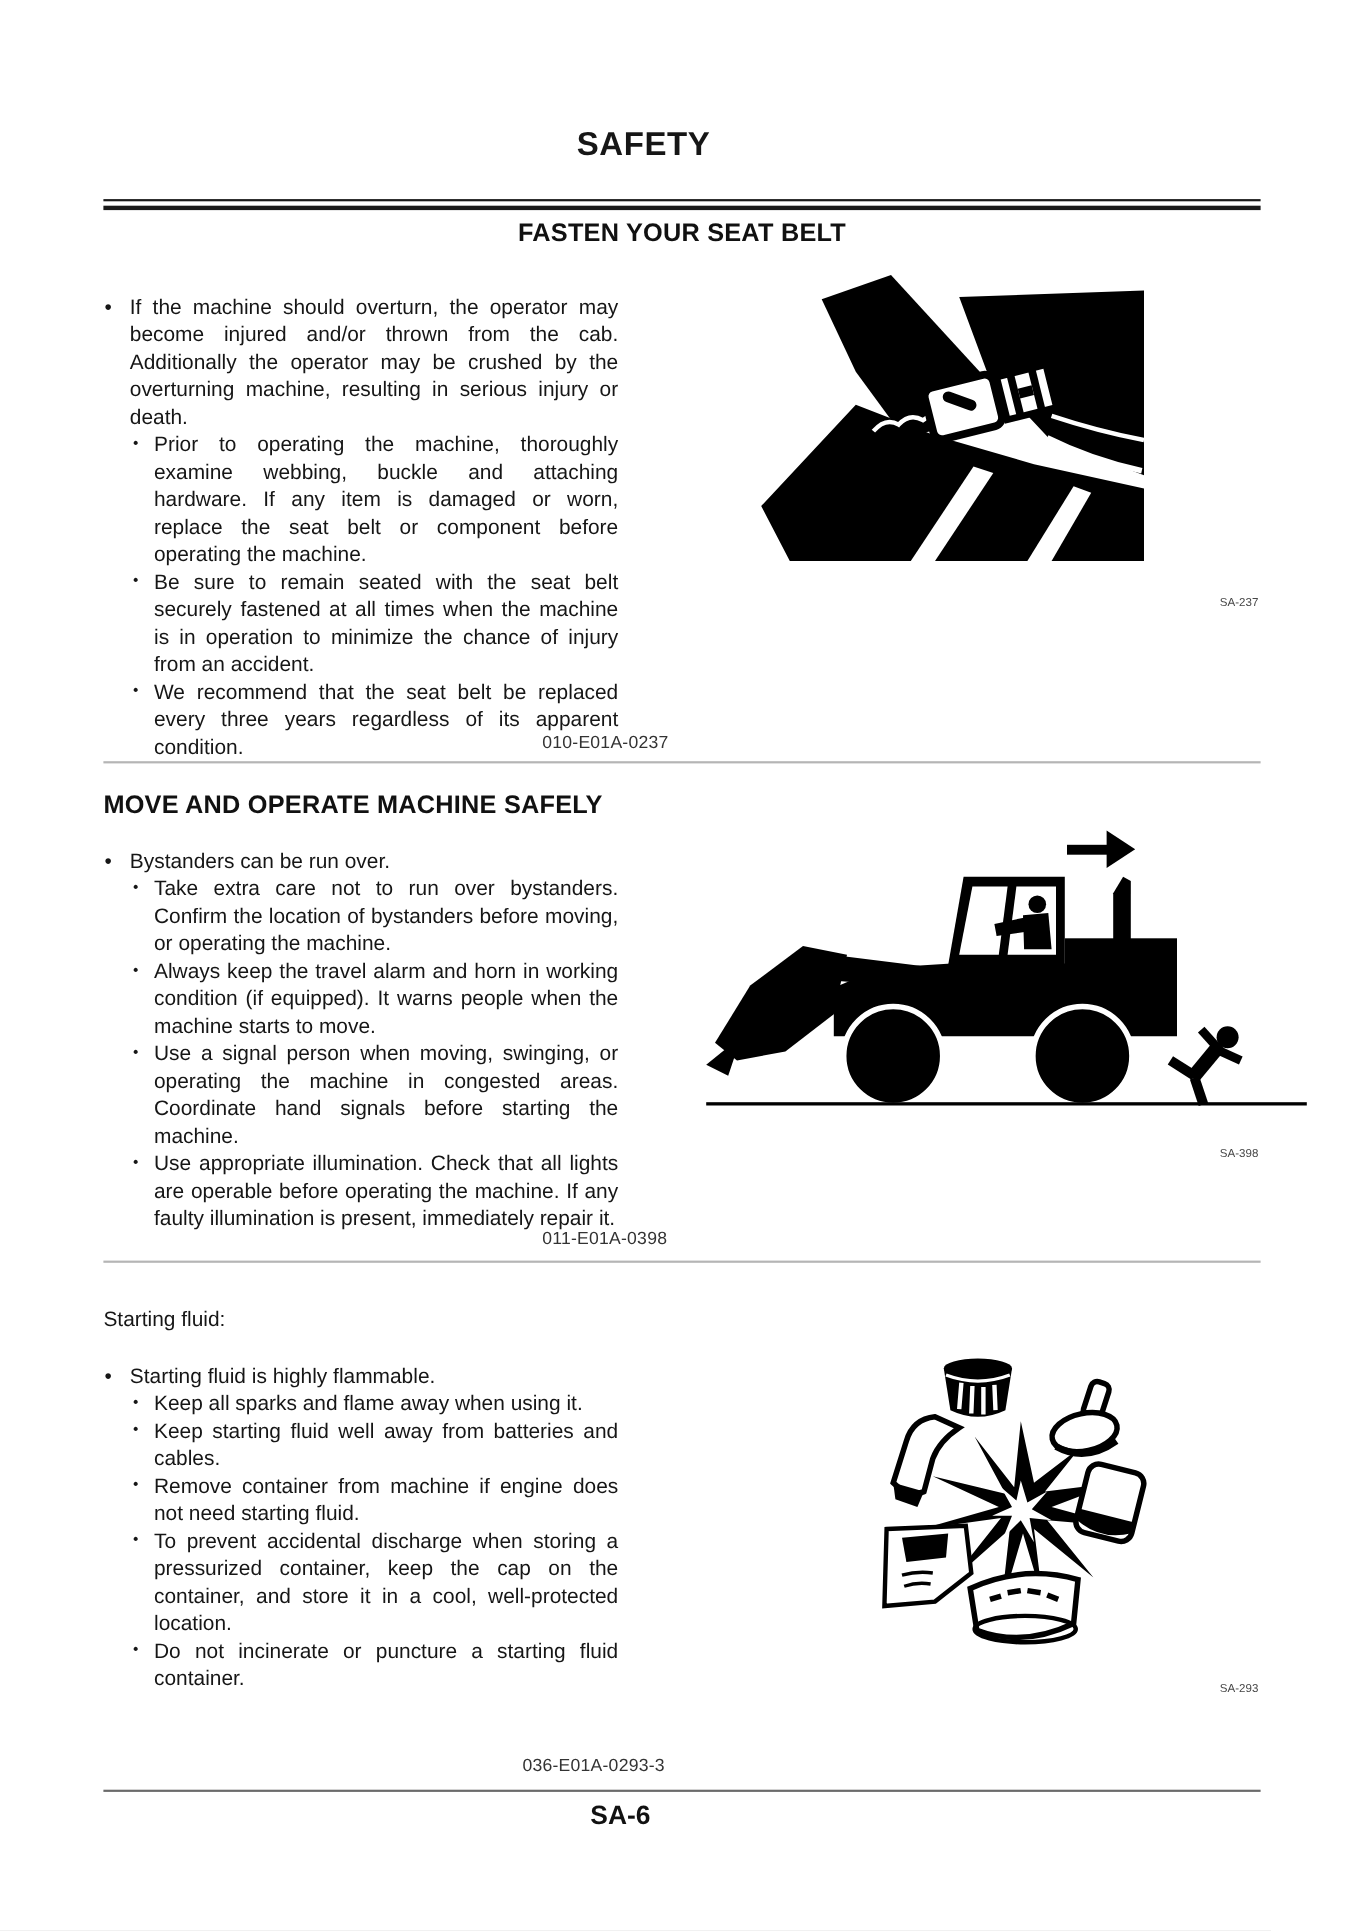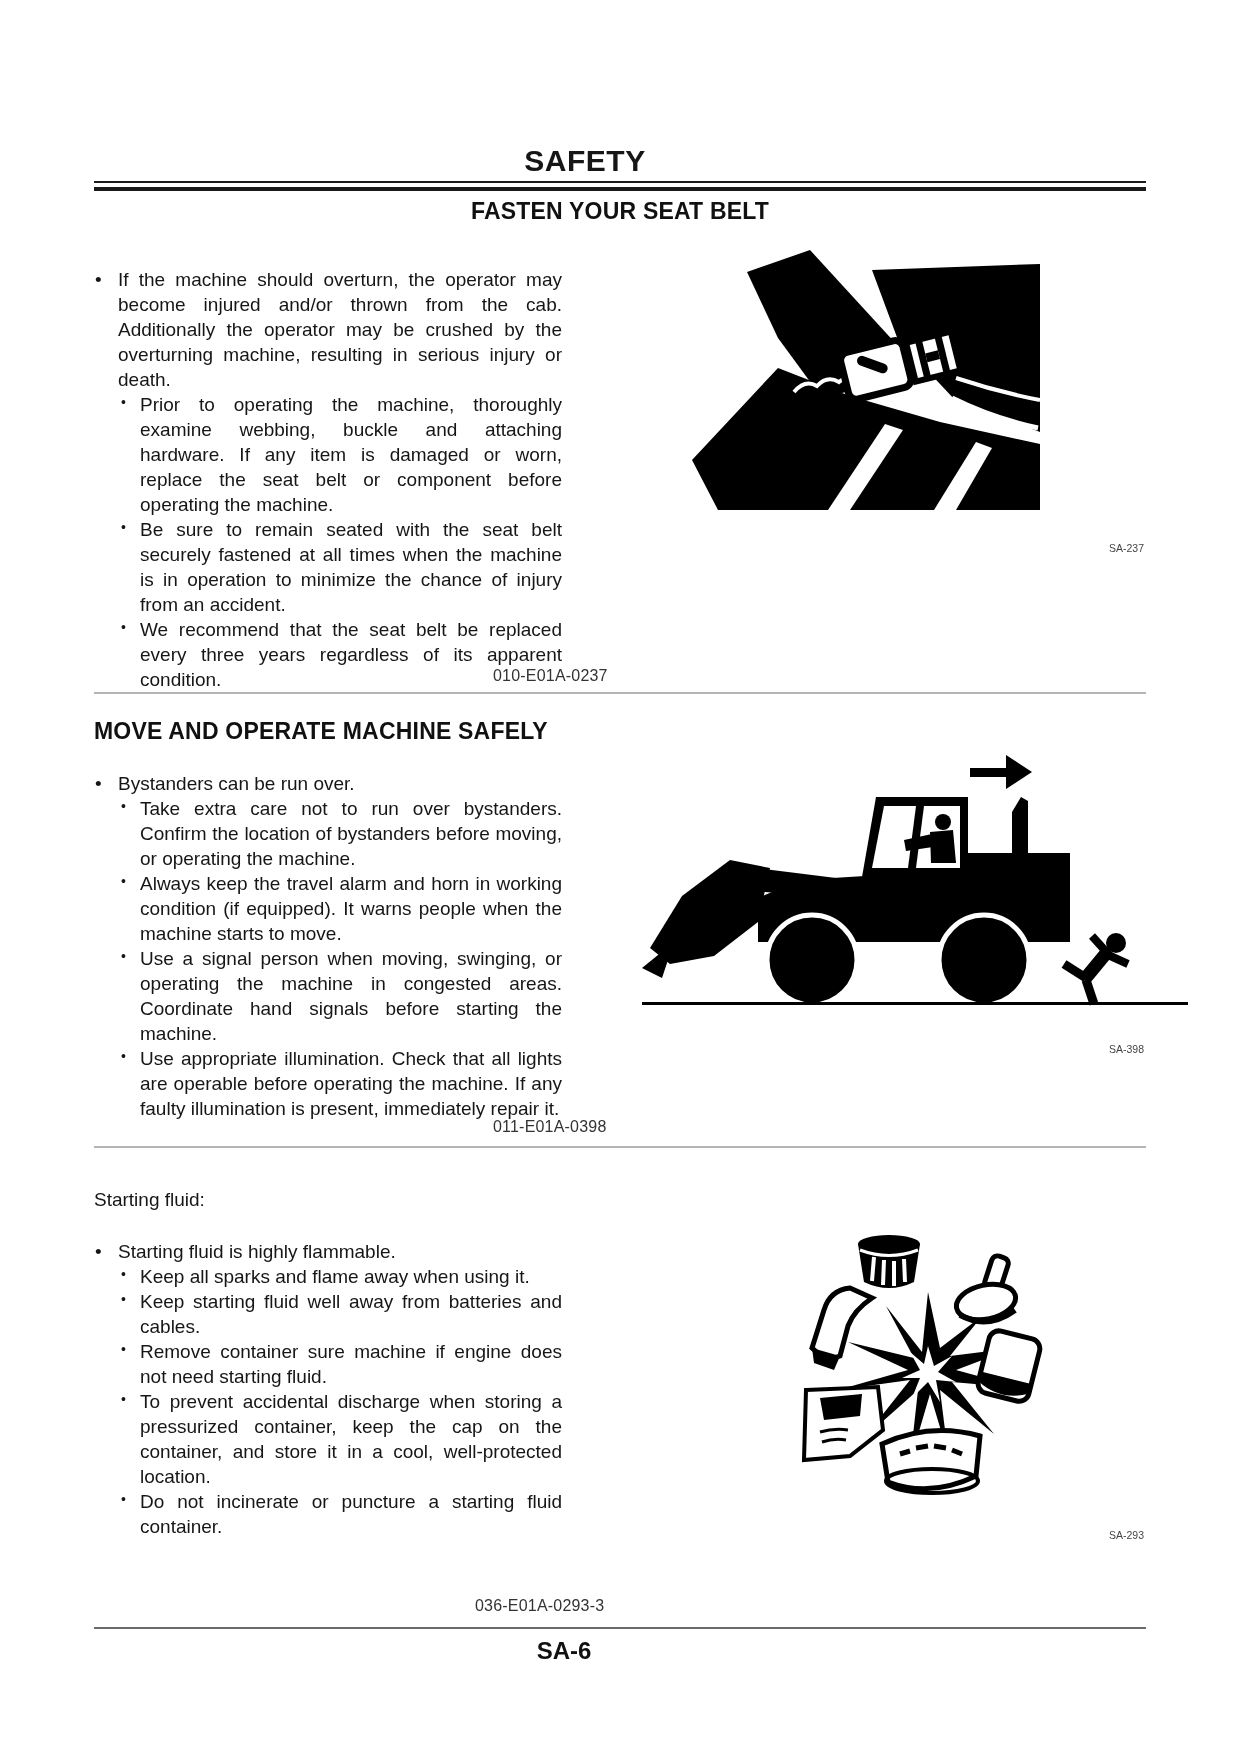--- a/index.html
+++ b/index.html
@@ -2,21 +2,21 @@
 <html><head>
 <meta charset="utf-8">
 <style>
   html,body{margin:0;padding:0;background:#e8e8e8;}
   #page{
     position:relative;width:1240px;height:1755px;margin:0 auto;background:#ffffff;
     font-family:"Liberation Sans",sans-serif;color:#161616;overflow:hidden;
   }
   
   .page-title{
-    position:absolute;top:144px;left:94px;width:1052px;text-align:center;
+    position:absolute;top:115px;left:94px;width:1052px;text-align:center;
     font-size:30px;font-weight:bold;letter-spacing:0.5px;transform:translateX(-35px);
   }
   .title-rule{
     position:absolute;top:181px;left:94px;width:1052px;height:4px;
     border-top:2px solid #1a1a1a;border-bottom:4px solid #1a1a1a;
   }
   
   section{position:absolute;left:94px;width:1052px;}
   #s1{top:190px;height:502px;}
   #s2{top:712px;height:434px;}
@@ -177,21 +177,21 @@
   <div class="divider" id="div2"></div>
 
   <section id="s3">
     <p class="intro">Starting fluid:</p>
 
     <div class="bullets">
 
     <div class="item l1"><span class="marker">•</span><span>Starting fluid is highly flammable.</span></div>
         <div class="item l2"><span class="marker">•</span><span>Keep all sparks and flame away when using it.</span></div>
         <div class="item l2"><span class="marker">•</span><span>Keep starting fluid well away from batteries and cables.</span></div>
-        <div class="item l2"><span class="marker">•</span><span>Remove container sure machine if engine does not need starting fluid.</span></div>
+        <div class="item l2"><span class="marker">•</span><span>Remove container from machine if engine does not need starting fluid.</span></div>
         <div class="item l2"><span class="marker">•</span><span>To prevent accidental discharge when storing a pressurized container, keep the cap on the container, and store it in a cool, well-protected location.</span></div>
         <div class="item l2"><span class="marker">•</span><span>Do not incinerate or puncture a starting fluid container.</span></div>
       </div>
 
     <div class="figure">
       <svg viewBox="0 0 300 280">
 
         <polygon fill="#000" points="138,62 150,118 192,86 160,126 224,118 166,140 232,158 162,152 204,204 150,160 158,224 140,164 120,232 128,160 74,208 120,150 48,160 118,140 58,112 124,128 96,76 132,122"></polygon>
         <polygon fill="#fff" points="138,116 144,136 162,126 148,142 166,152 146,150 150,172 138,152 122,168 130,148 112,148 130,140 120,122 134,134"></polygon>
 

